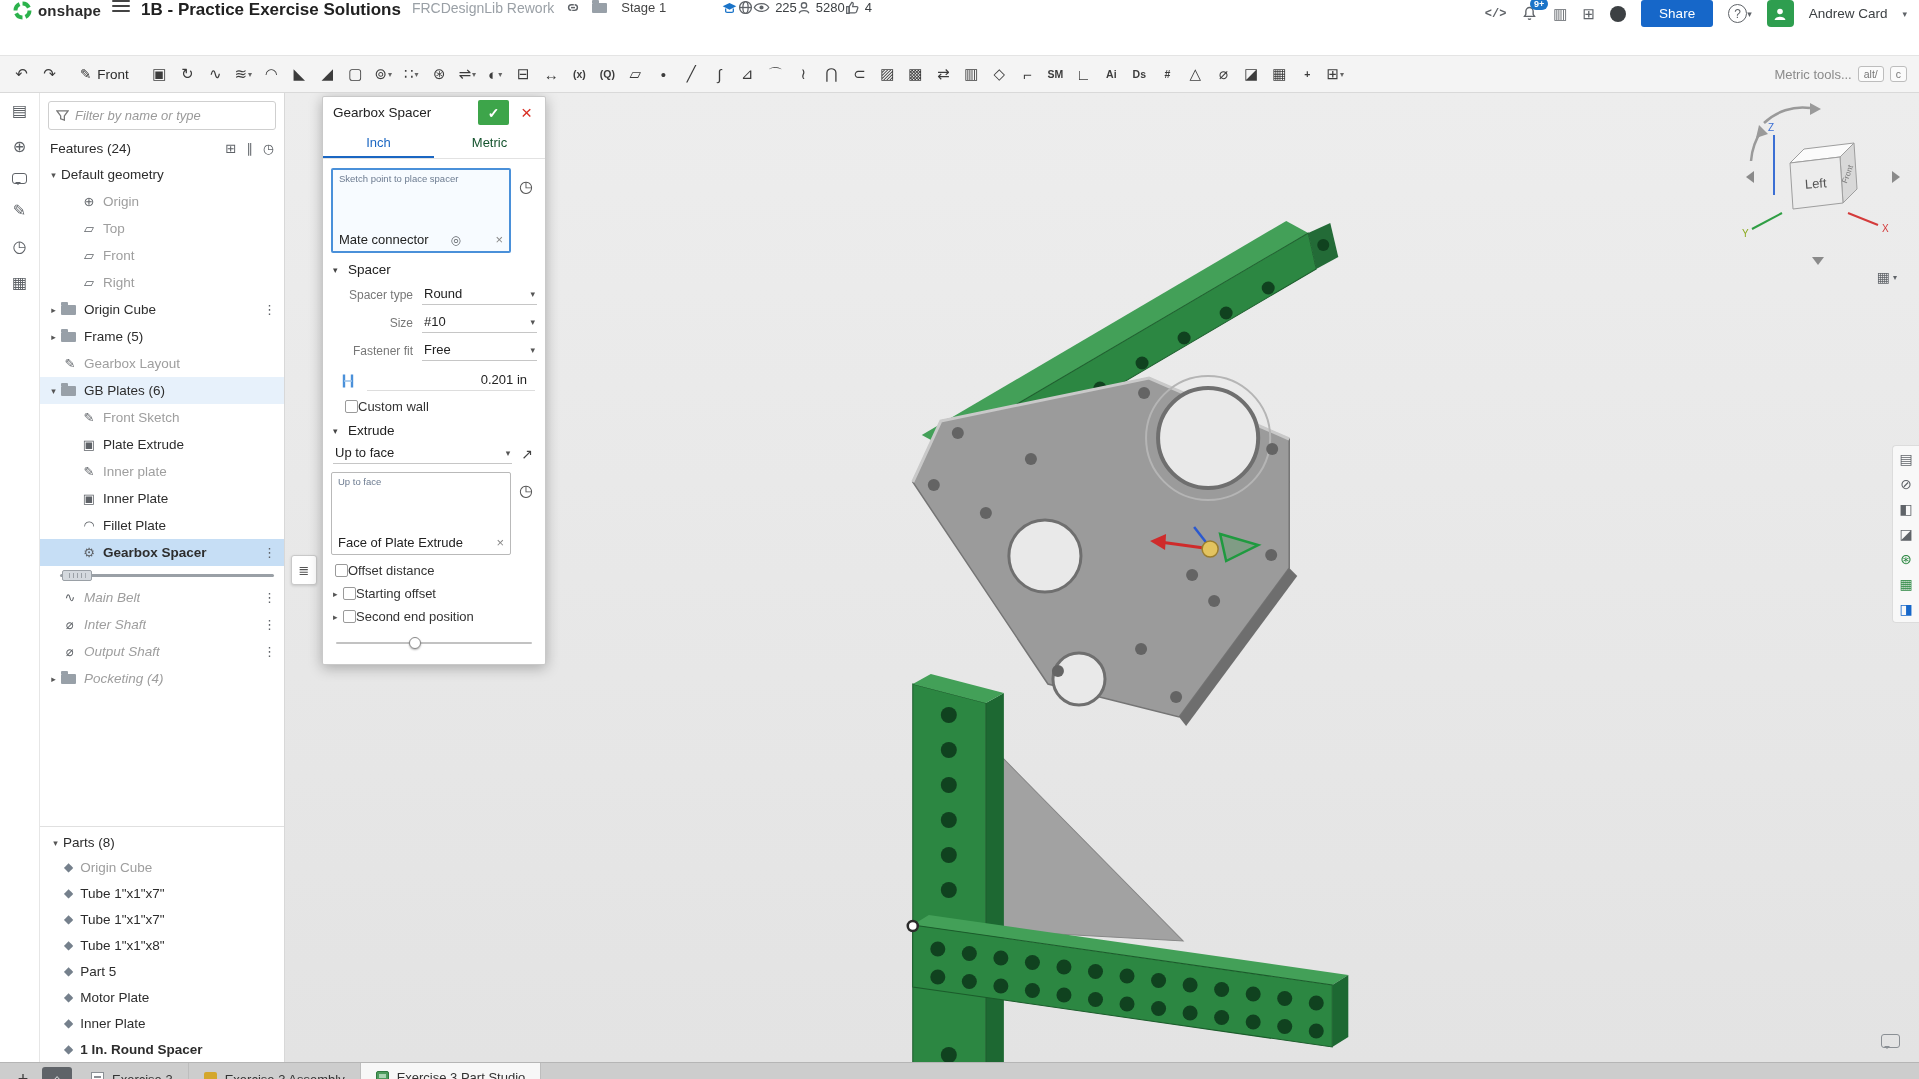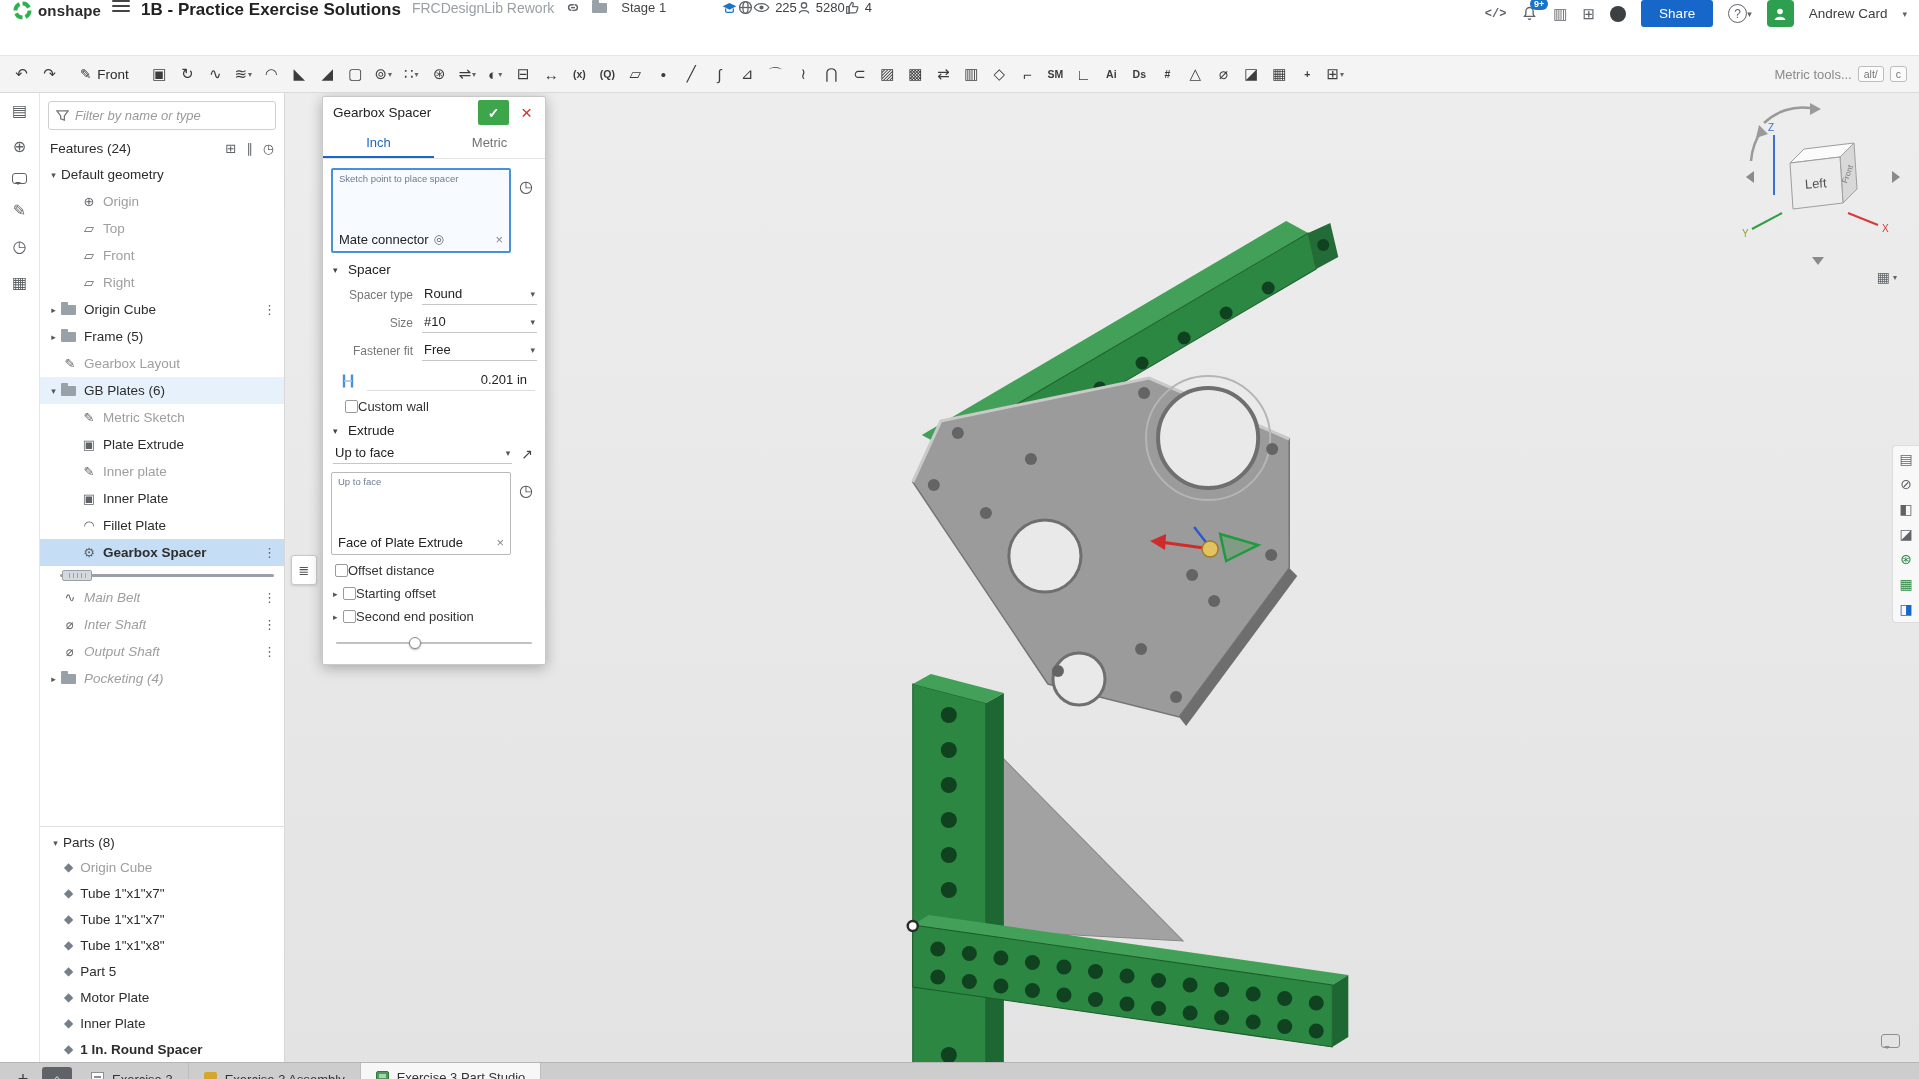--- a/index.html
+++ b/index.html
@@ -82,28 +82,28 @@
 
   .flyout-btn { position:absolute; left:6px; top:462px; width:26px; height:30px; background:#fff; border:1px solid #c9c9c9; border-radius:3px; display:flex; align-items:center; justify-content:center; font-size:13px; color:#555; cursor:pointer; box-shadow:0 1px 3px rgba(0,0,0,.15); }
 
   
   .dialog { position:absolute; left:37px; top:3px; width:224px; background:#fff; border:1px solid #c9c9c9; border-radius:2px; box-shadow:0 3px 14px rgba(0,0,0,.28); z-index:20; font-size:13px; }
   .dlg-header { display:flex; align-items:center; height:31px; padding:0 5px 0 10px; gap:4px; cursor:move; }
   .dlg-title { flex:1; font-size:13.5px; color:#222; }
   .dlg-ok { width:31px; height:25px; background:#3da54a; border:none; color:#fff; font-size:14px; font-weight:700; border-radius:2px; cursor:pointer; }
   .dlg-cancel { width:27px; height:25px; background:none; border:none; color:#d93025; font-size:19px; line-height:1; cursor:pointer; }
   .dlg-tabs { display:flex; border-bottom:1px solid #e2e2e2; }
-  .dlg-tab { flex:1; text-align:center; padding:7px 0 6px; color:#737373; cursor:pointer; }
+  .dlg-tab { flex:1; text-align:center; padding:7px 0 6px; color:#14532d; cursor:pointer; }
   .dlg-tab.active { color:#1a66c2; border-bottom:2px solid #1a66c2; }
   .dlg-body { padding:9px 8px 10px; }
   .sel-row { display:flex; align-items:flex-start; gap:4px; margin-bottom:7px; }
   .sel-box { flex:1; border:1px solid #b9b9b9; background:#fff; border-radius:2px; padding:3px 6px 4px; min-width:0; }
   .sel-box.focused { border:2px solid #4a90d9; background:#f7fbff; }
   .sel-label { font-size:9.5px; color:#6c7b90; margin-bottom:2px; white-space:nowrap; }
-  .sel-value { display:flex; align-items:flex-start; gap:5px; color:#222; white-space:nowrap;margin-top:48px; }
+  .sel-value { display:flex; align-items:flex-end; gap:22px; color:#222; white-space:nowrap;margin-top:48px; }
   .mc-glyph { color:#5f6368; font-size:12px; }
   .chip-x { margin-left:auto; color:#888; font-size:13px; cursor:pointer; }
   .mc-btn { width:22px; height:22px; border:none; background:none; color:#555; font-size:16px; margin-top:7px; cursor:pointer; padding:0; }
   .section-h { display:flex; align-items:center; gap:5px; margin:9px 0 4px 2px; color:#222; font-size:13.5px; cursor:pointer; }
   .sec-caret { font-size:9px; color:#444; width:10px; }
   .form-row { display:flex; align-items:center; margin:7px 0 7px 12px; gap:9px; }
   .form-row label { width:70px; text-align:right; font-size:12px; color:#777; flex:0 0 70px; }
   .select { flex:1; display:flex; align-items:center; border-bottom:1px solid #c6c6c6; padding:2px 2px 3px; color:#222; cursor:pointer; min-width:0; }
   .select .dd { margin-left:auto; font-size:9px; color:#555; }
   .wall-row { display:flex; align-items:center; margin:9px 2px 4px 8px; gap:10px; }
@@ -459,21 +459,21 @@
           <span class="t-label grey">Gearbox Layout</span>
         </div>
         <div class="tree-row hl-light" style="padding-left: 6px;">
           <span class="t-caret">▾</span>
           <span class="t-folder"></span>
           <span class="t-label">GB Plates (6)</span>
         </div>
         <div class="tree-row" style="padding-left: 25px;">
           <span class="t-caret"></span>
           <span class="t-icon">✎</span>
-          <span class="t-label grey">Metric Sketch</span>
+          <span class="t-label grey">Front Sketch</span>
         </div>
         <div class="tree-row" style="padding-left: 25px;">
           <span class="t-caret"></span>
           <span class="t-icon">▣</span>
           <span class="t-label">Plate Extrude</span>
         </div>
         <div class="tree-row" style="padding-left: 25px;">
           <span class="t-caret"></span>
           <span class="t-icon">✎</span>
           <span class="t-label grey">Inner plate</span>

